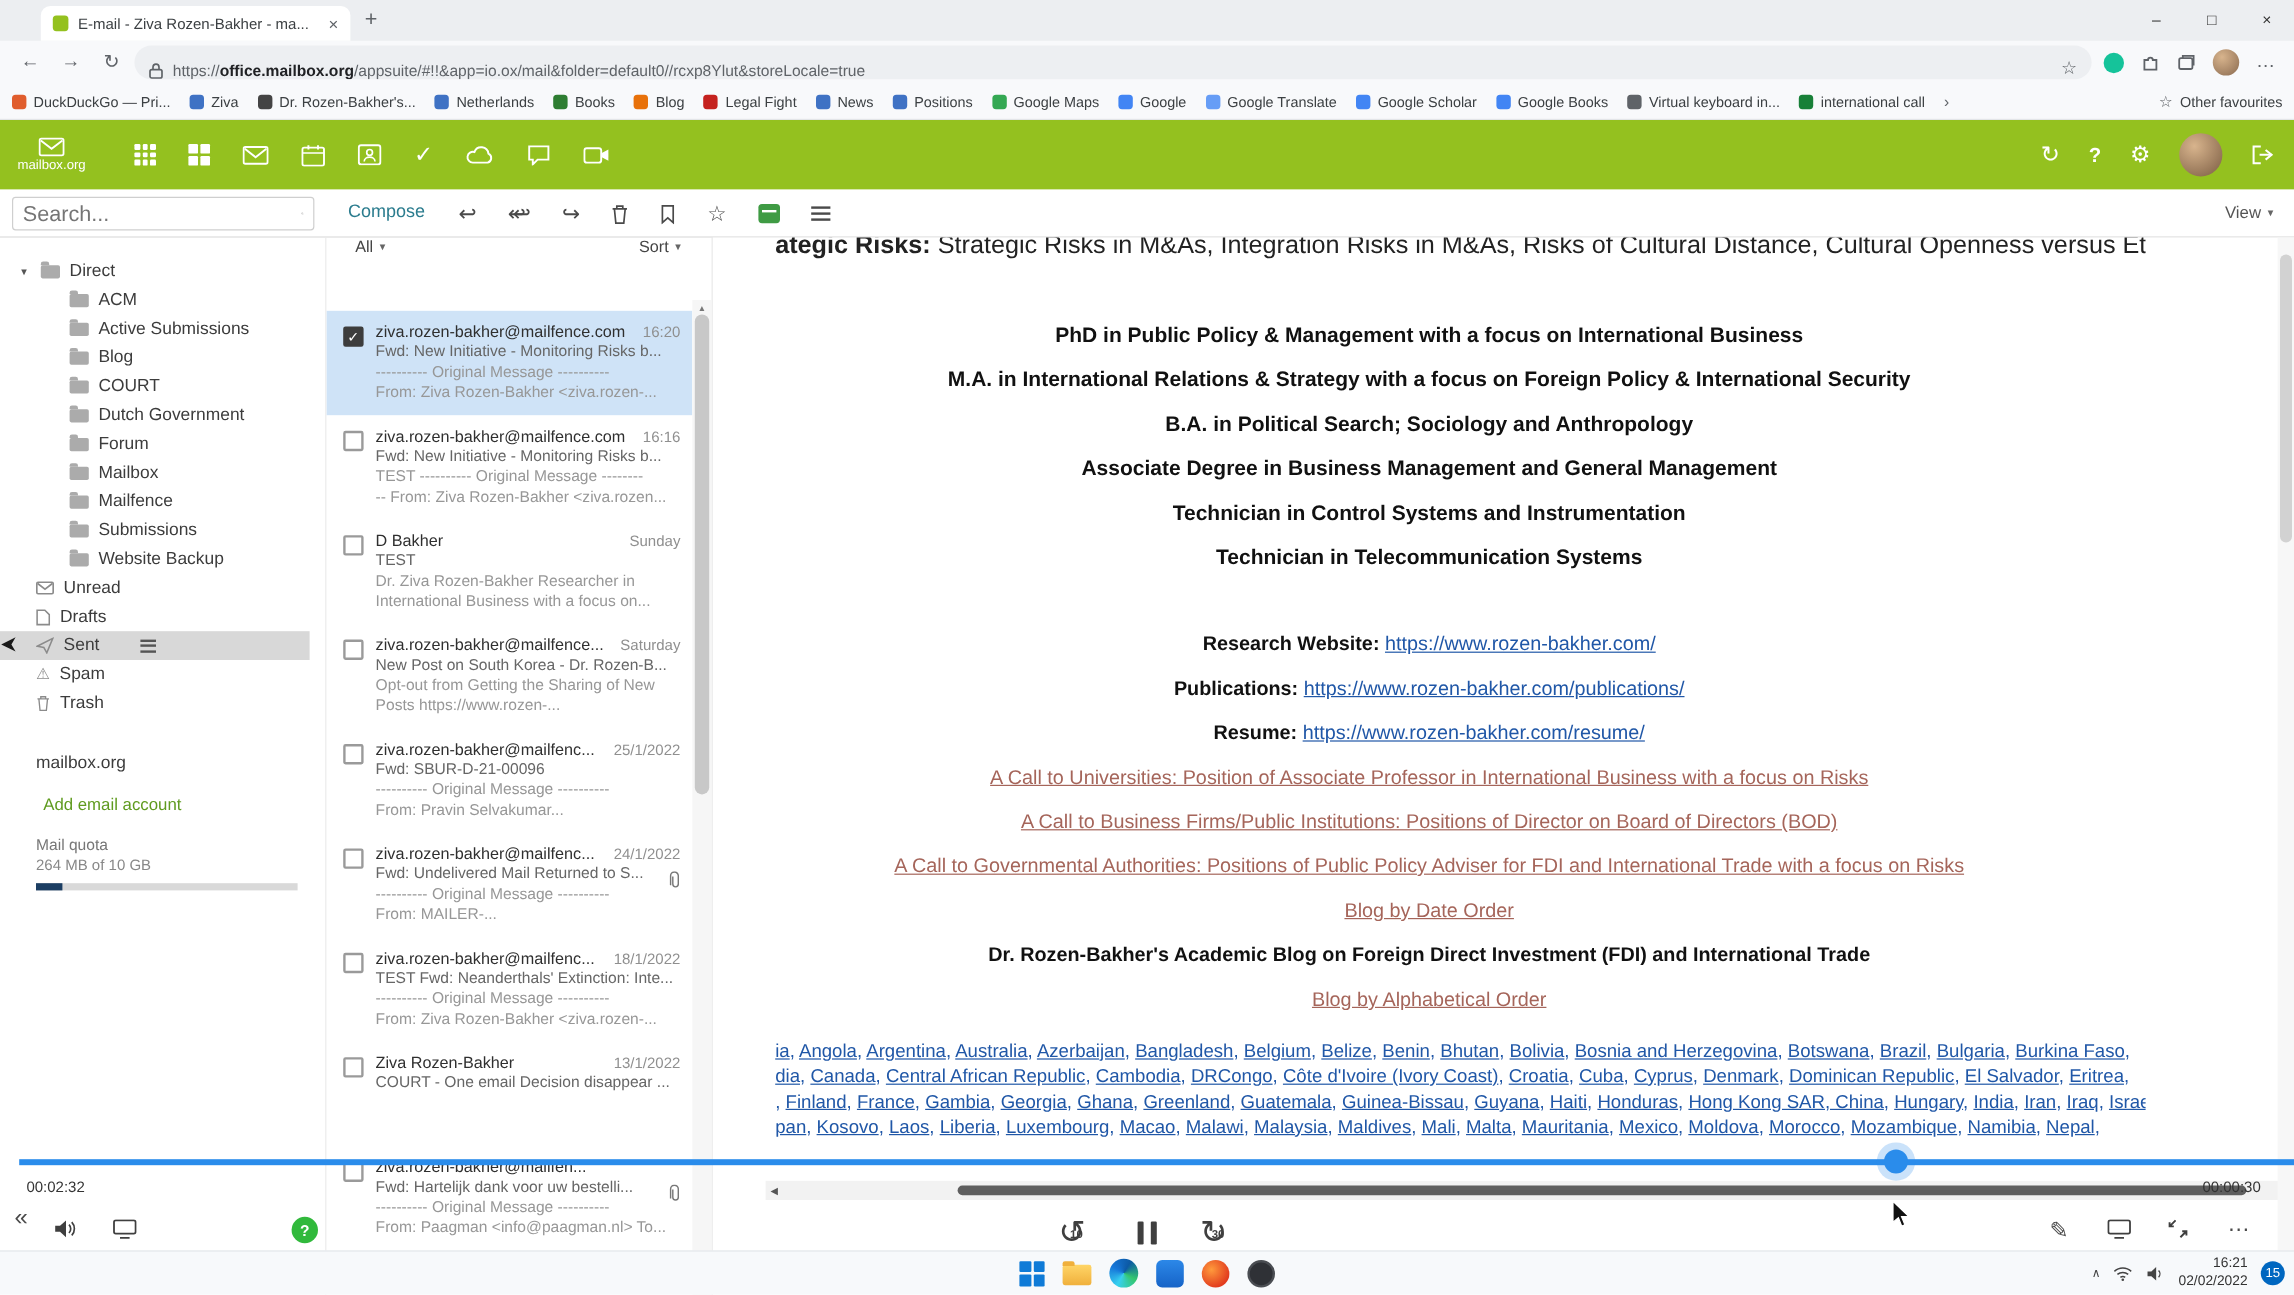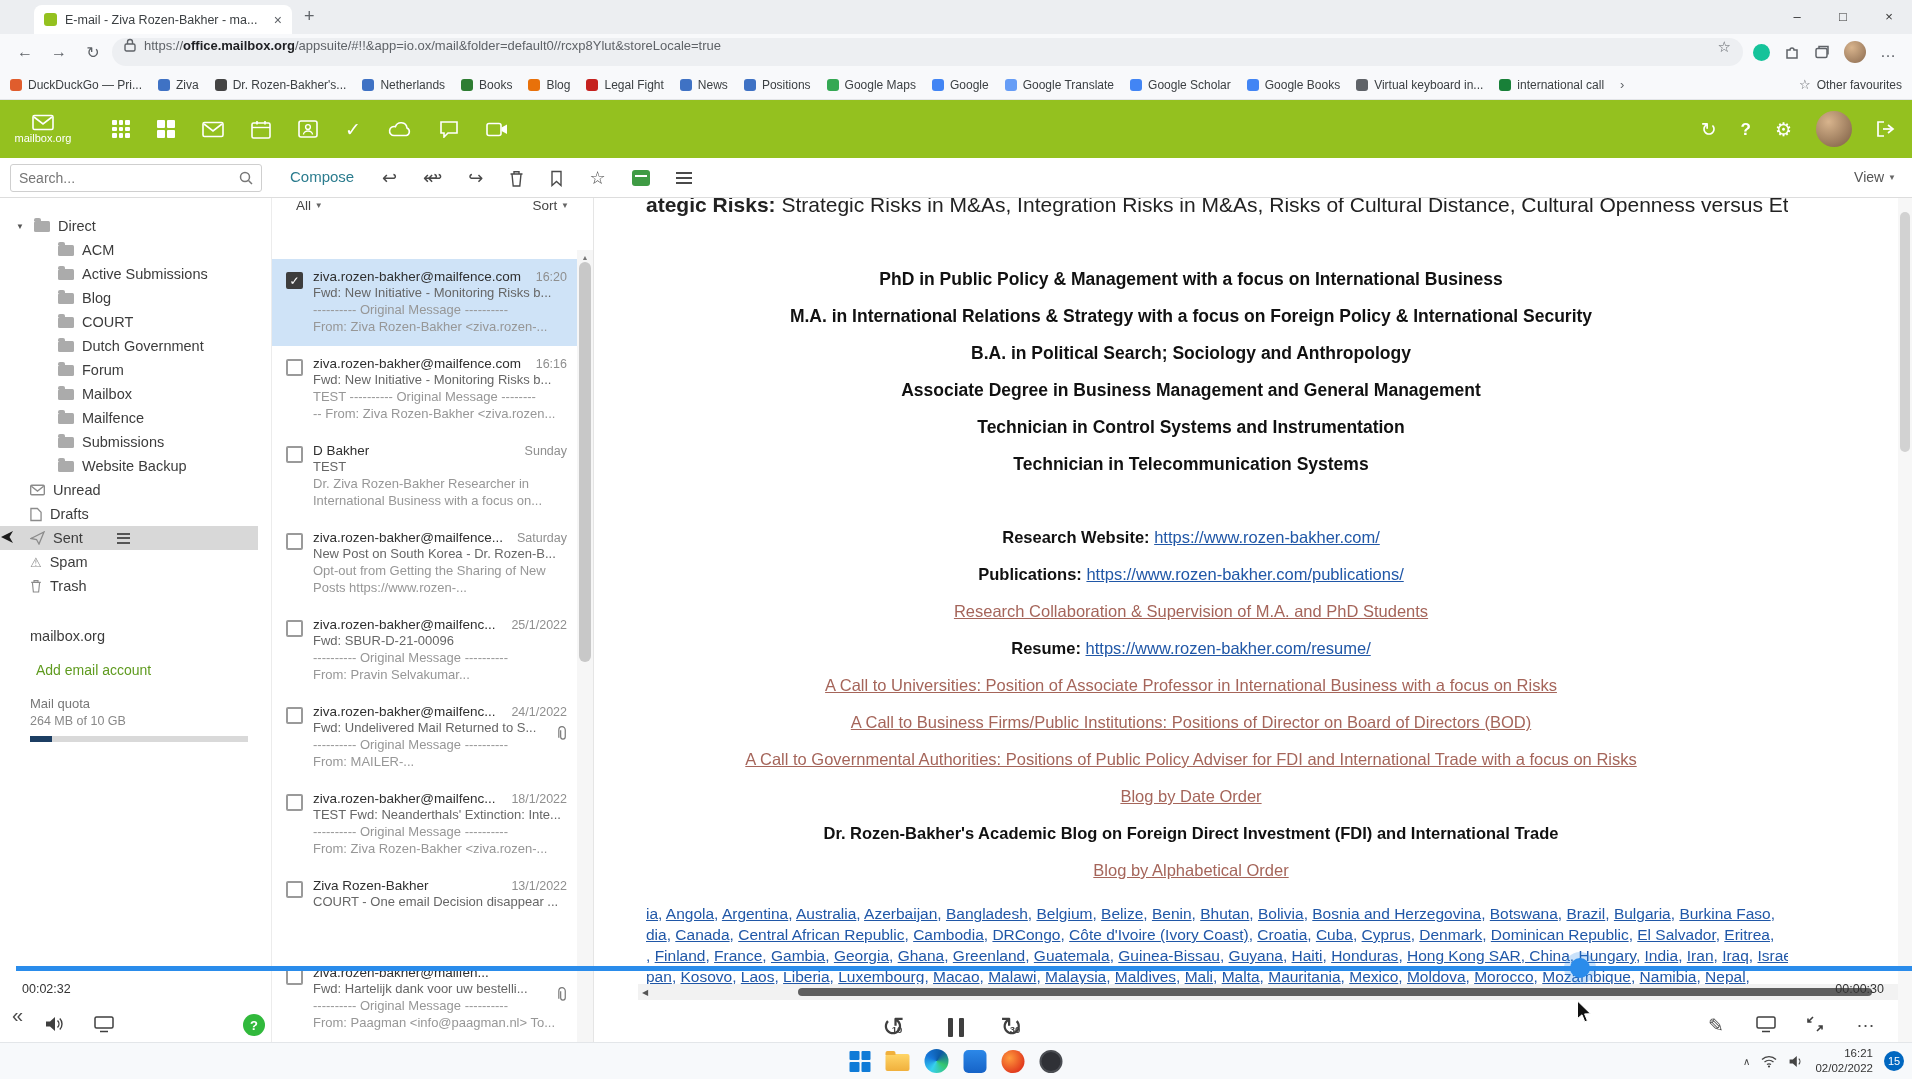--- a/index.html
+++ b/index.html
@@ -10,21 +10,21 @@
   .tabstrip{height:34px;background:#eceef1;position:relative}
   .tab{position:absolute;left:34px;top:5px;width:258px;height:29px;background:#fff;border-radius:8px 8px 0 0;display:flex;align-items:center;gap:8px;padding:0 10px;font-size:12.5px;color:#3c4043}
   .tab-fav{width:13px;height:13px;border-radius:3px;background:#94c11f;flex:none}
   .tab-title{flex:1;white-space:nowrap;overflow:hidden;text-overflow:ellipsis}
   .tab-close{color:#5f6368;font-size:14px}
   .newtab{position:absolute;left:304px;top:6px;font-size:18px;color:#5f6368}
   .winctl{position:absolute;right:0;top:0;display:flex}
   .winctl span{width:46px;height:33px;display:flex;align-items:center;justify-content:center;font-size:13px;color:#333}
   .addr{height:36px;background:#f8f9fb;display:flex;align-items:center;padding:0 10px;gap:4px}
   .navic{font-size:16px;color:#5f6368;width:30px;text-align:center}
-  .pill{flex:1;height:28px;background:#edeff2;border-radius:14px;display:flex;align-items:flex-start;padding:0 12px;gap:8px;font-size:13px;color:#5f6368;white-space:nowrap;overflow:hidden}
+  .pill{flex:1;height:28px;background:#edeff2;border-radius:14px;display:flex;align-items:flex-end;padding:0 12px;gap:8px;font-size:13px;color:#5f6368;white-space:nowrap;overflow:hidden}
   .pill .dom{color:#202124;font-weight:bold}
   .pill .grow{flex:1}
   .addr-right{display:flex;align-items:center;gap:14px;padding:0 6px}
   .gdot{width:17px;height:17px;border-radius:50%;background:#15c39a}
   .avatar-s{width:22px;height:22px;border-radius:50%;background:radial-gradient(circle at 35% 30%,#d8b48d,#8a6a4f)}
   .bookmarks{height:30px;background:#f8f9fb;border-bottom:1px solid #e3e5e8;display:flex;align-items:center;padding:0 10px;gap:16px;font-size:12px;color:#3c4043;white-space:nowrap;overflow:hidden}
   .bm{display:flex;align-items:center;gap:6px}
   .bm-dot{width:12px;height:12px;border-radius:3px;flex:none}
   .bm-spacer{flex:1}
   .bm-ov{color:#5f6368;font-size:13px}
@@ -38,21 +38,21 @@
   .i-grid{width:18px;height:18px;display:grid;grid-template-columns:1fr 1fr;grid-template-rows:1fr 1fr;gap:2px}
   .i-grid span{background:#fff;border-radius:1px}
   .i-grid9{width:18px;height:18px;display:grid;grid-template-columns:1fr 1fr 1fr;grid-template-rows:1fr 1fr 1fr;gap:2px}
   .i-grid9 span{background:#fff;border-radius:1px}
   .wglyph{color:#fff;font-size:19px;line-height:1}
   .avatar{width:36px;height:36px;border-radius:50%;background:radial-gradient(circle at 35% 30%,#d8b48d,#7a5c42)}
 
   
   .toolbar{height:40px;background:#fff;border-bottom:1px solid #ddd;position:relative}
   .search{position:absolute;left:10px;top:6px;width:252px;height:28px;border:1px solid #cfcfcf;border-radius:3px;display:flex;align-items:center;padding:0 8px}
-  .search input{border:0;outline:0;flex:1;font-size:14px;color:#444;font-family:"Liberation Sans",sans-serif;background:transparent}
+  .search input{border:0;outline:0;flex:1;font-size:18px;color:#444;font-family:"Liberation Sans",sans-serif;background:transparent}
   .compose{position:absolute;left:290px;top:10px;font-size:15px;color:#2b7c8e}
   .tb-icons{position:absolute;left:382px;top:0;height:40px;display:flex;align-items:center;gap:26px}
   .tb-g{font-size:18px;color:#4a4a4a;line-height:1}
   .replyall{display:flex}
   .replyall span:last-child{margin-left:-11px}
   .burger{display:flex;flex-direction:column;gap:3px}
   .burger i{width:16px;height:2px;background:#4a4a4a}
   .archivebox{width:18px;height:16px;background:#3f9b44;border-radius:3px;position:relative}
   .archivebox::after{content:"";position:absolute;left:3px;top:5px;right:3px;height:2px;background:#fff}
   .view{position:absolute;right:16px;top:11px;font-size:14px;color:#555}
@@ -604,21 +604,20 @@
           <div>PhD in Public Policy &amp; Management with a focus on International Business</div>
           <div>M.A. in International Relations &amp; Strategy with a focus on Foreign Policy &amp; International Security</div>
           <div>B.A. in Political Search; Sociology and Anthropology</div>
           <div>Associate Degree in Business Management and General Management</div>
           <div>Technician in Control Systems and Instrumentation</div>
           <div>Technician in Telecommunication Systems</div>
         </div>
       <div class="docrows">
           <div class="doc-row"><span class="doc-label">Research Website: </span><span class="doc-link">https://www.rozen-bakher.com/</span></div>
           <div class="doc-row"><span class="doc-label">Publications: </span><span class="doc-link">https://www.rozen-bakher.com/publications/</span></div>
-          <div class="doc-row"><span class="doc-rose">Research Collaboration &amp; Supervision of M.A. and PhD Students</span></div>
           <div class="doc-row"><span class="doc-label">Resume: </span><span class="doc-link">https://www.rozen-bakher.com/resume/</span></div>
           <div class="doc-row"><span class="doc-rose">A Call to Universities: Position of Associate Professor in International Business with a focus on Risks</span></div>
           <div class="doc-row"><span class="doc-rose">A Call to Business Firms/Public Institutions: Positions of Director on Board of Directors (BOD)</span></div>
           <div class="doc-row"><span class="doc-rose">A Call to Governmental Authorities: Positions of Public Policy Adviser for FDI and International Trade with a focus on Risks</span></div>
           <div class="doc-row"><span class="doc-rose">Blog by Date Order</span></div>
           <div class="doc-row doc-bold">Dr. Rozen-Bakher's Academic Blog on Foreign Direct Investment (FDI) and International Trade</div>
           <div class="doc-row"><span class="doc-rose">Blog by Alphabetical Order</span></div>
         </div>
       <div class="countries">
           <div class="country-row"><span class="clink">ia</span>, <span class="clink">Angola</span>, <span class="clink">Argentina</span>, <span class="clink">Australia</span>, <span class="clink">Azerbaijan</span>, <span class="clink">Bangladesh</span>, <span class="clink">Belgium</span>, <span class="clink">Belize</span>, <span class="clink">Benin</span>, <span class="clink">Bhutan</span>, <span class="clink">Bolivia</span>, <span class="clink">Bosnia and Herzegovina</span>, <span class="clink">Botswana</span>, <span class="clink">Brazil</span>, <span class="clink">Bulgaria</span>, <span class="clink">Burkina Faso</span>,</div>

